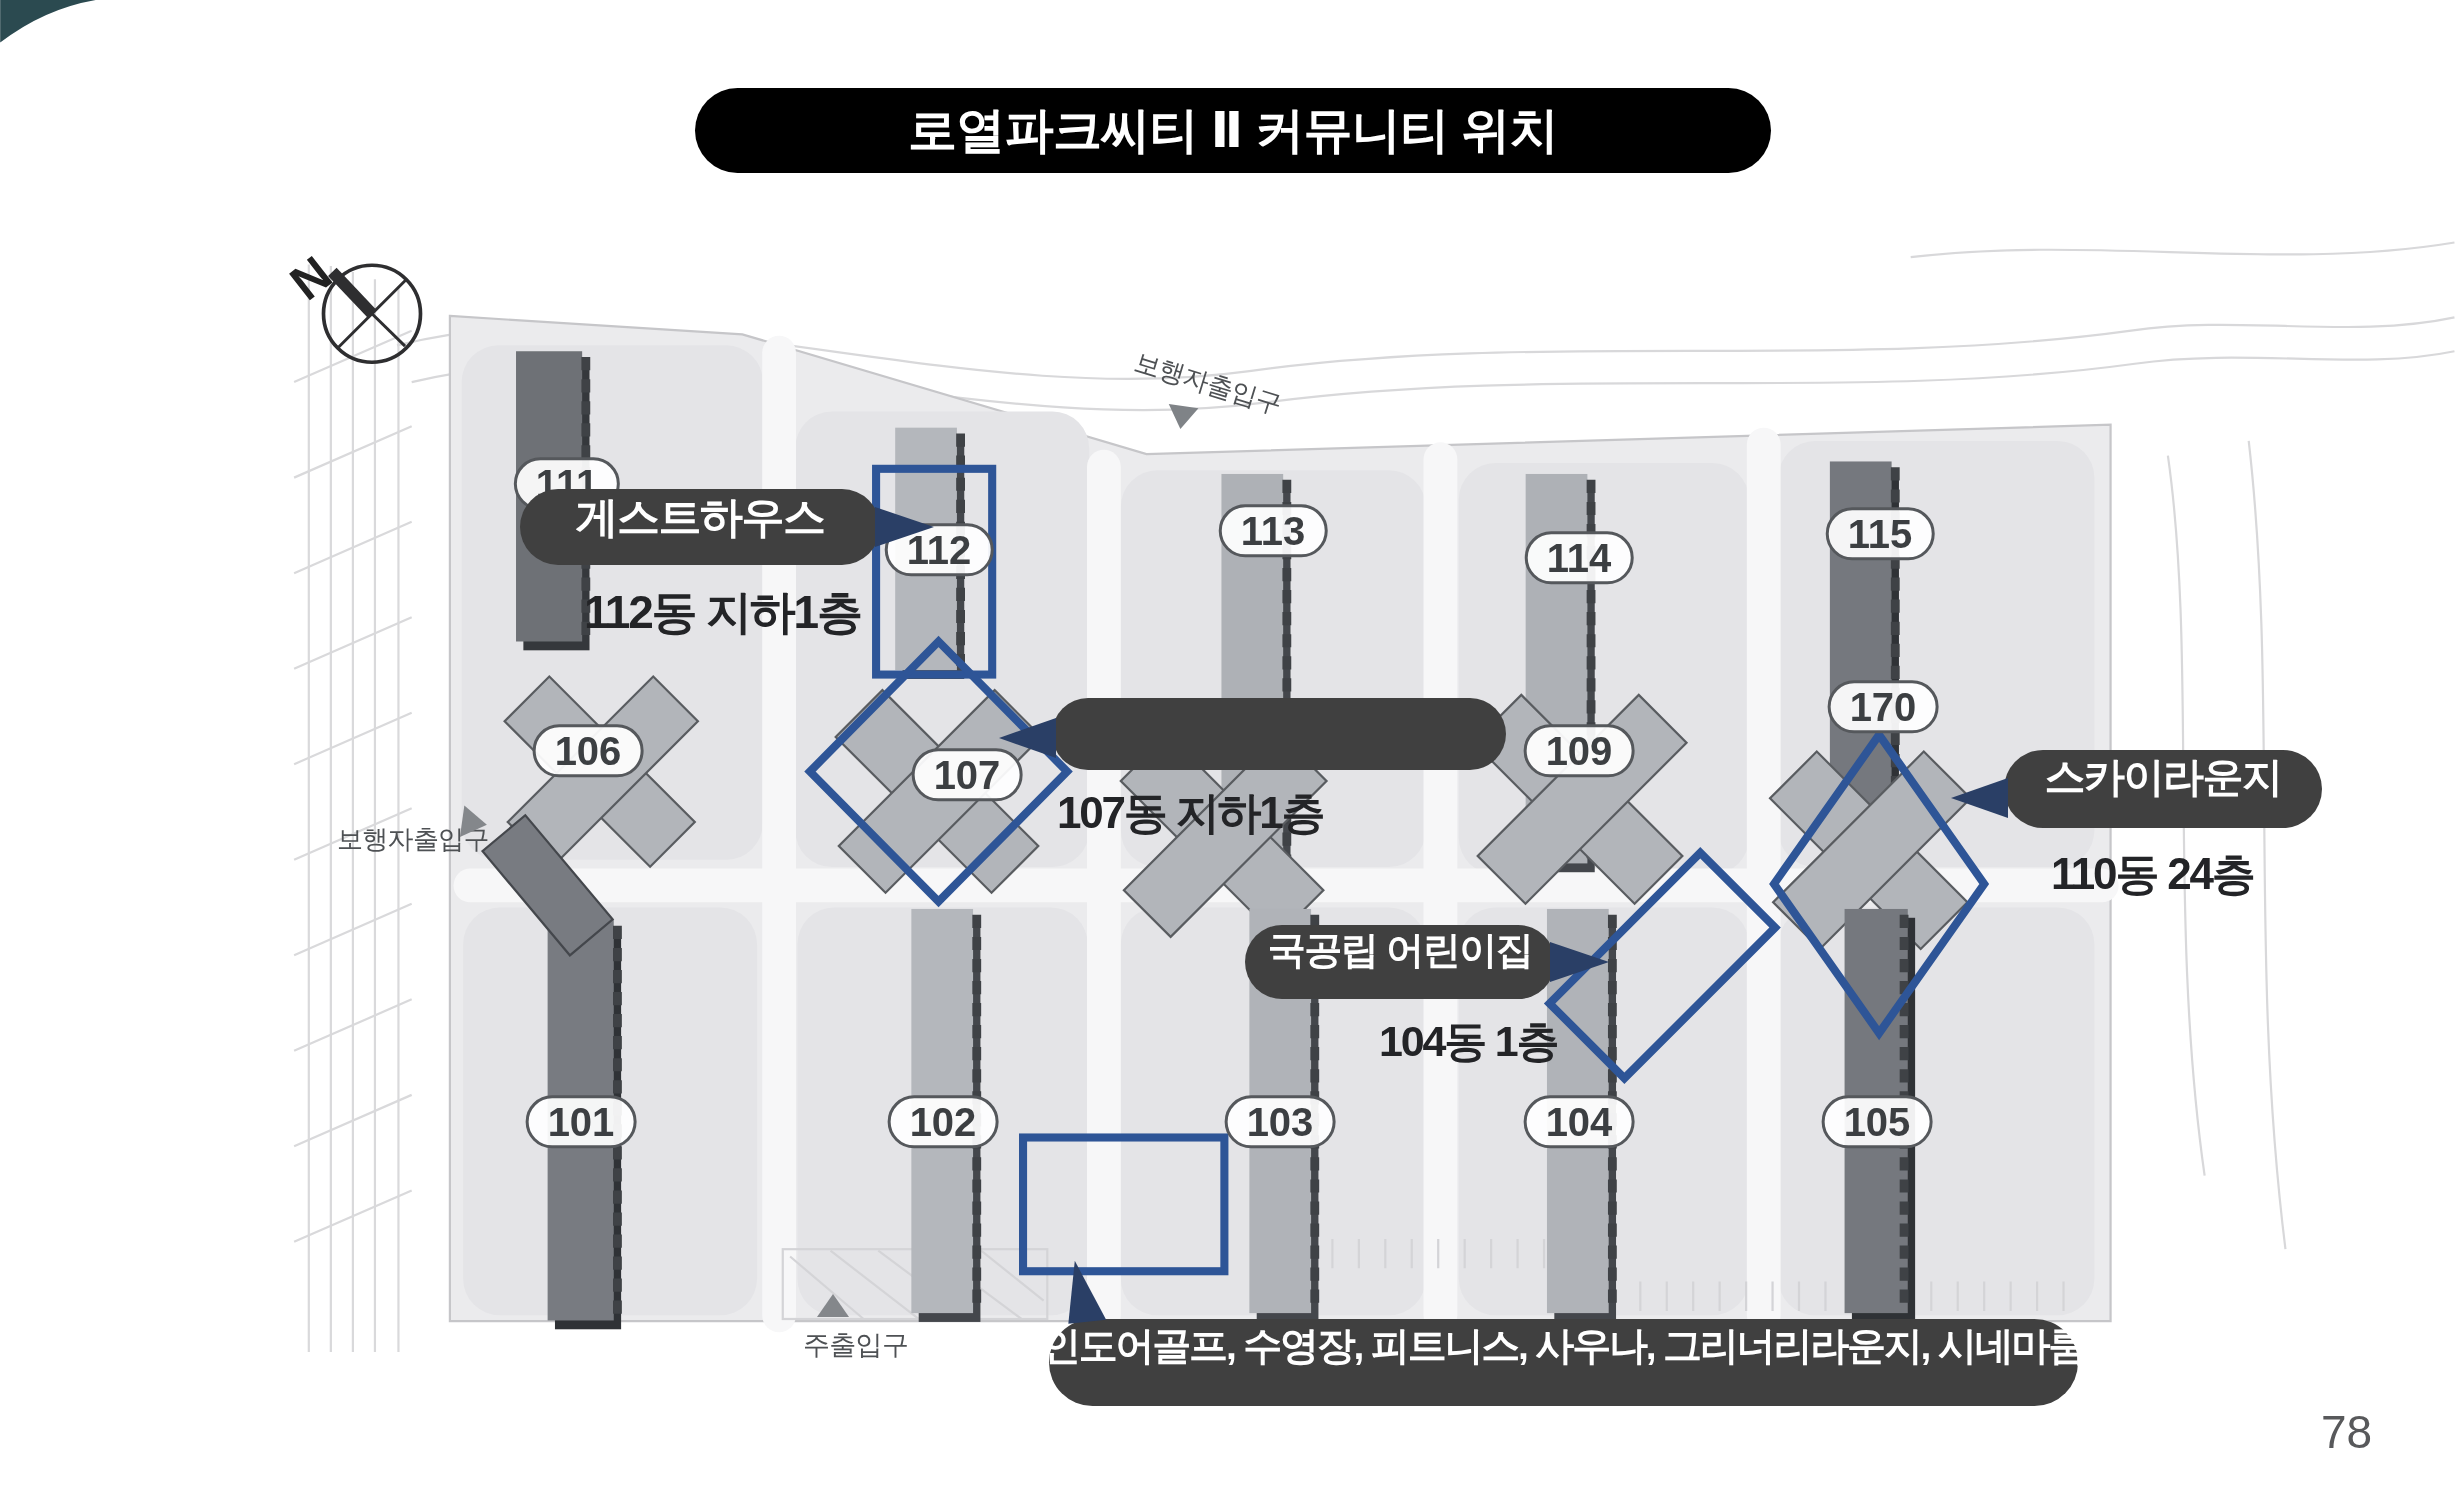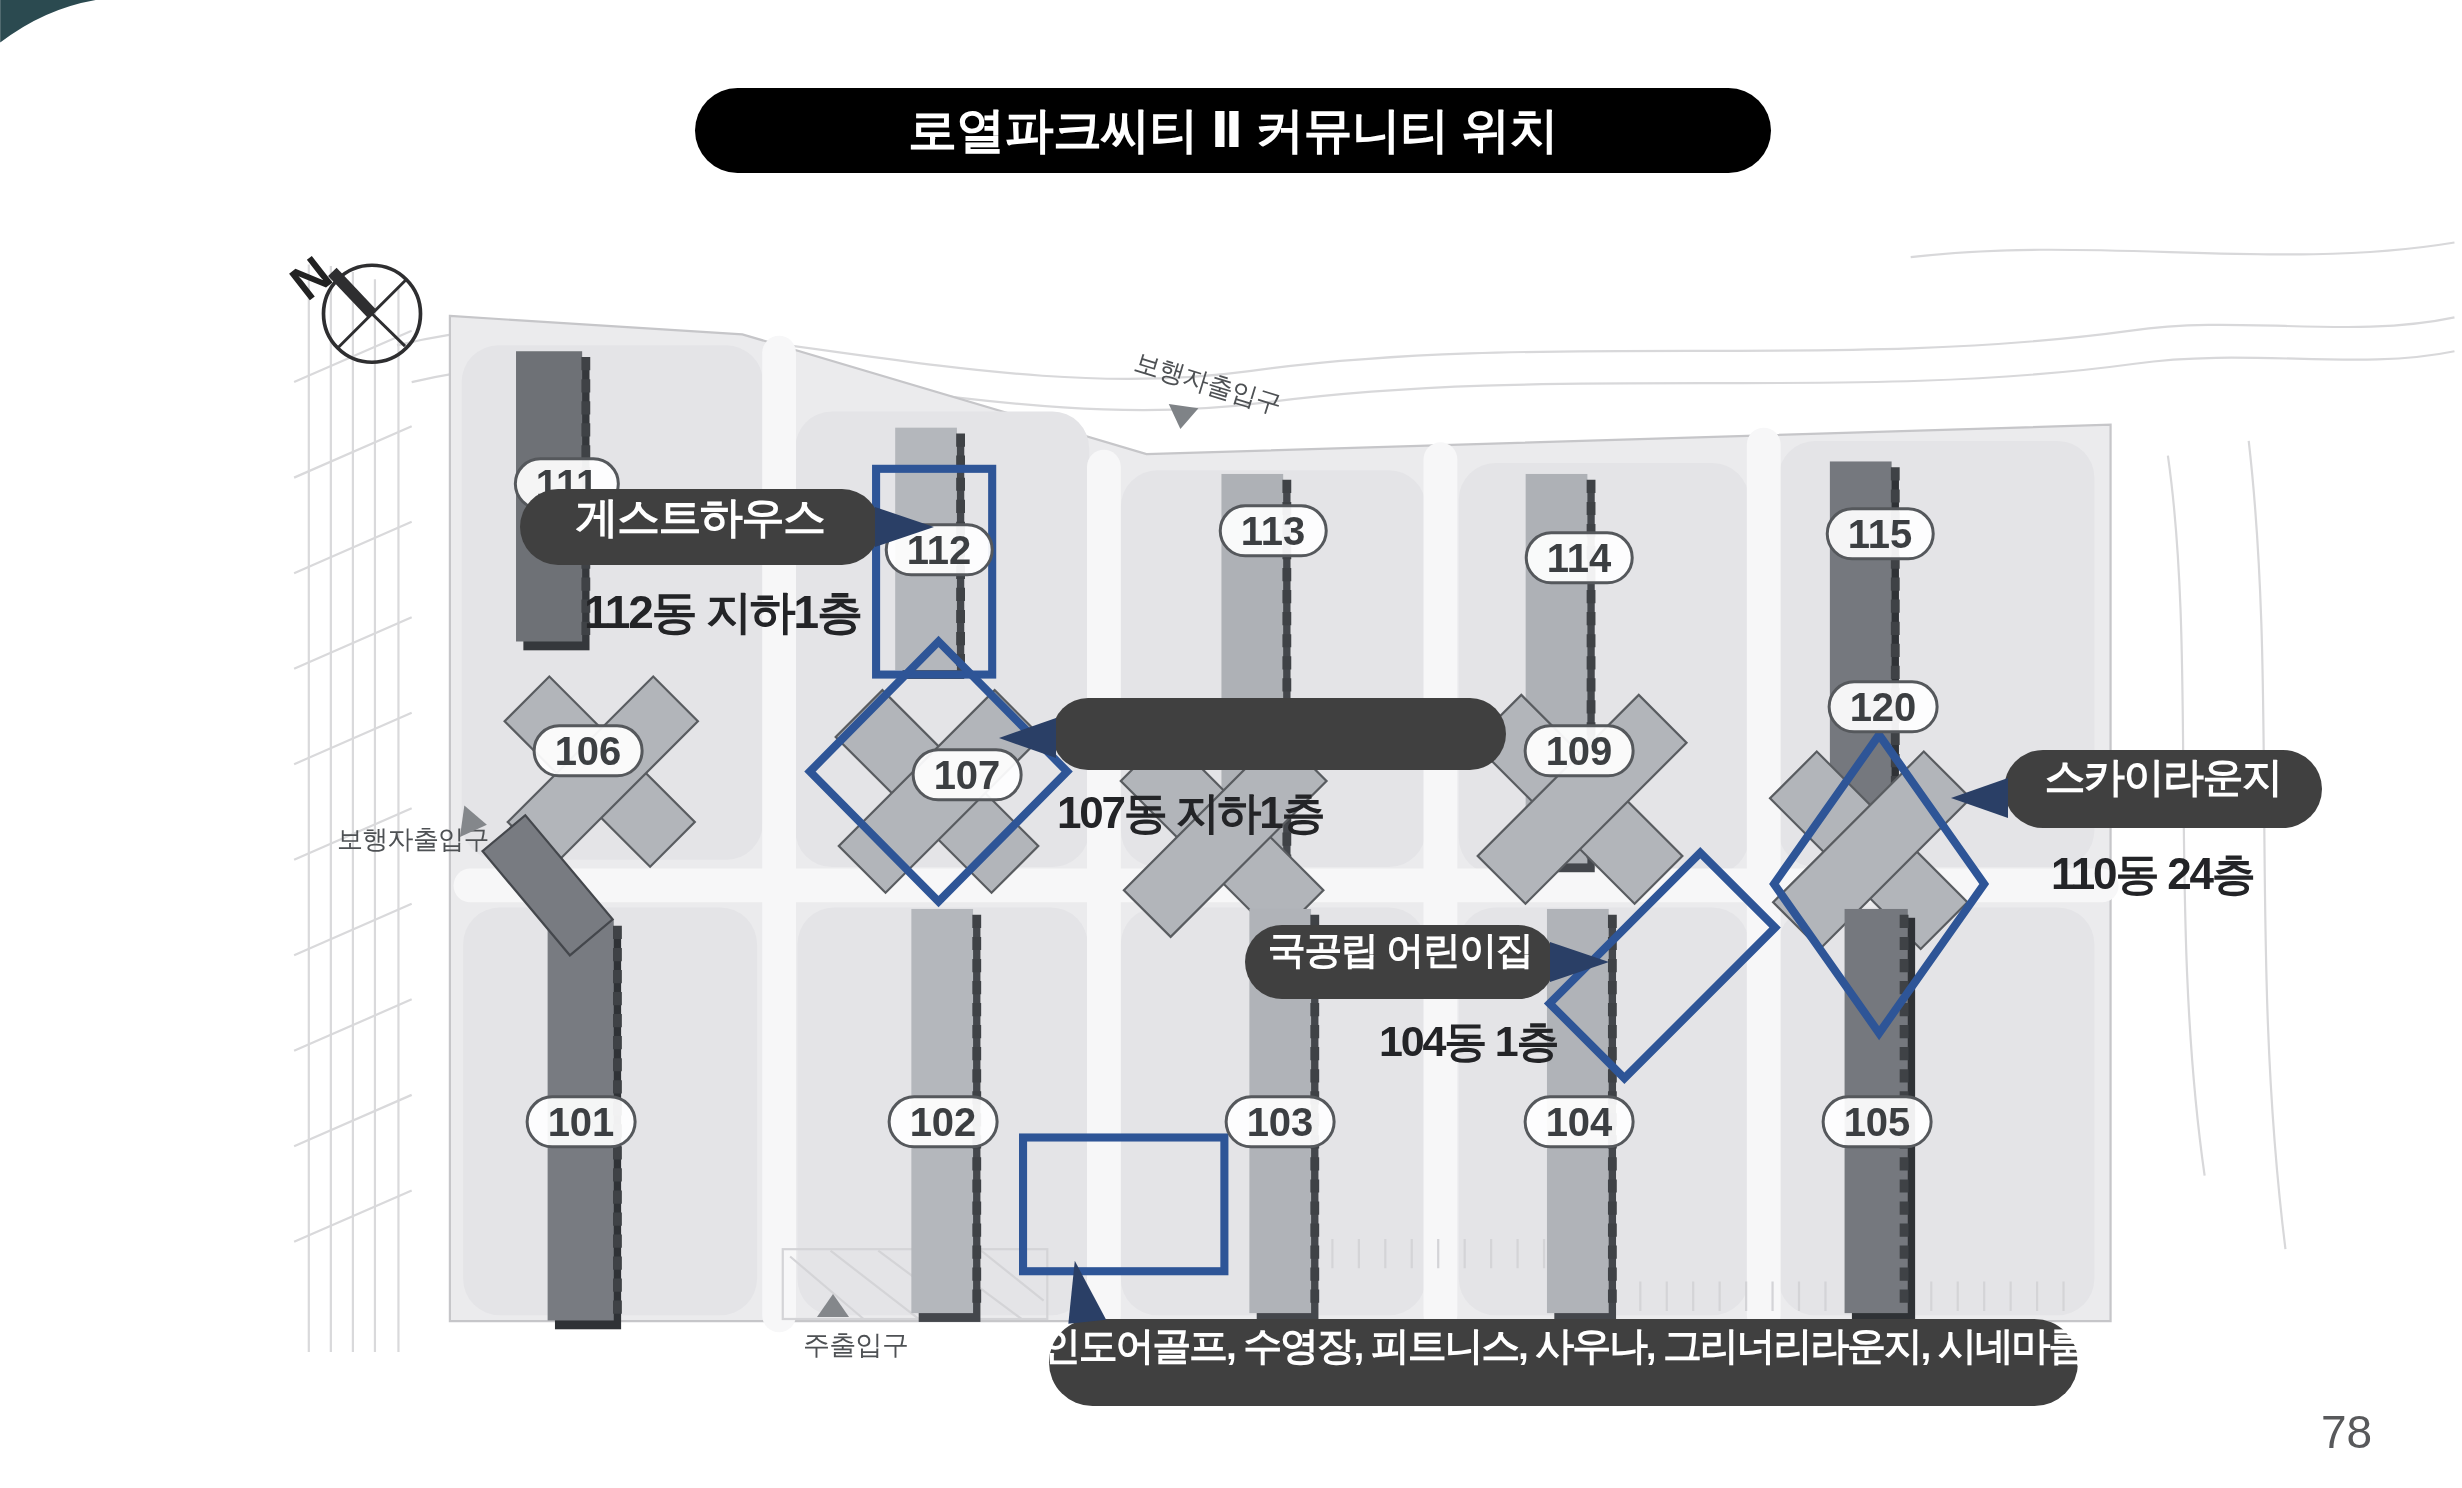--- a/index.html
+++ b/index.html
@@ -184,21 +184,21 @@
   <div class="compass-n">N</div>
 
   <div class="badge" style="left:581px;top:1122px;">101</div>
   <div class="badge" style="left:943px;top:1122px;">102</div>
   <div class="badge" style="left:1280px;top:1122px;">103</div>
   <div class="badge" style="left:1579px;top:1122px;">104</div>
   <div class="badge" style="left:1877px;top:1122px;">105</div>
   <div class="badge" style="left:588px;top:751px;">106</div>
   <div class="badge" style="left:967px;top:775px;">107</div>
   <div class="badge" style="left:1579px;top:707px;margin-top:44px;">109</div>
-  <div class="badge" style="left:1883px;top:707px;">120</div>
+  <div class="badge" style="left:1883px;top:707px;">170</div>
   <div class="badge under" style="left:567px;top:484px;">111</div>
   <div class="badge" style="left:939px;top:550px;">112</div>
   <div class="badge" style="left:1273px;top:531px;">113</div>
   <div class="badge" style="left:1579px;top:534px;margin-top:24px;">114</div>
   <div class="badge" style="left:1880px;top:534px;">115</div>
 
   <div class="bubble" style="left:520px;top:489px;width:360px;height:76px;font-size:43px;">
     <span>게스트하우스</span>
     <span class="ptr ptr-right"></span>
   </div>

